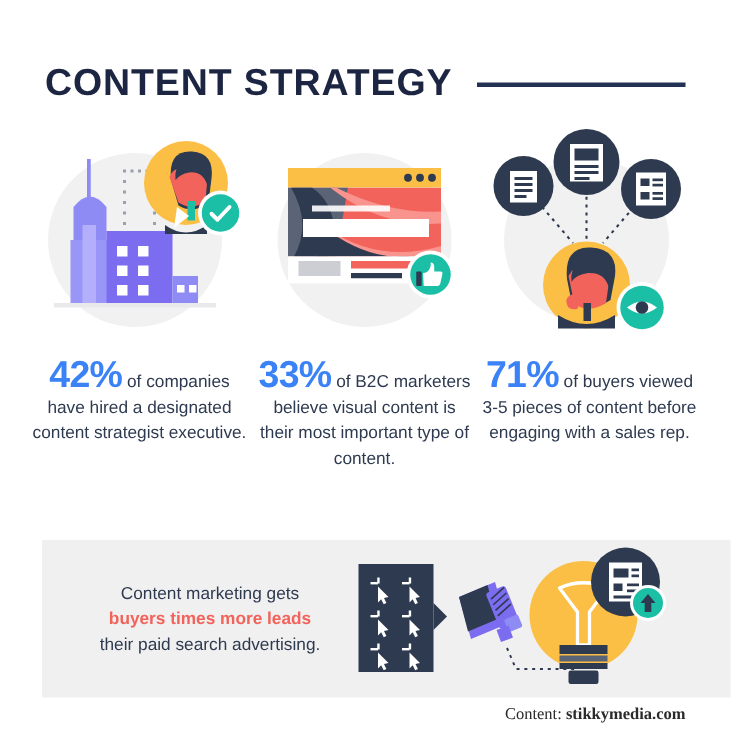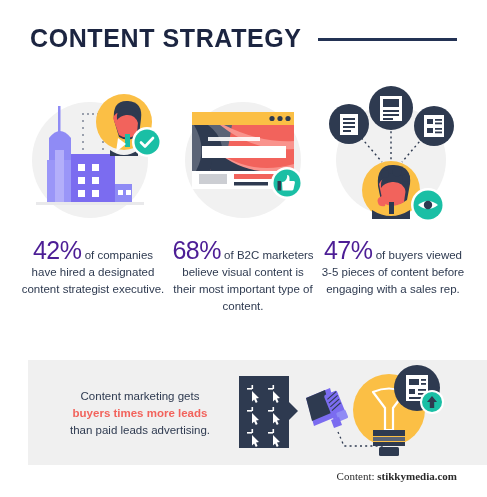--- a/index.html
+++ b/index.html
@@ -18,21 +18,21 @@
     position: relative;
     width: 487px;
     height: 497px;
     background: #ffffff;
   }
 
   
   .header {
     position: absolute;
     left: 30px;
-    top: 20px;
+    top: 37px;
     width: 427px;
     height: 36px;
     display: flex;
     align-items: center;
   }
   .title {
     font-size: 25px;
     font-weight: bold;
     color: #1C2541;
     letter-spacing: 0.6px;
@@ -69,22 +69,22 @@
   }
   .stat-text {
     width: 146px;
     text-align: center;
     color: #2E3A50;
     font-size: 11.5px;
     line-height: 17px;
     margin-top: 10px;
   }
   .pct {
-    color: #4c1d95;
-    font-weight: normal;
+    color: #3b82f6;
+    font-weight: bold;
     font-size: 25px;
     letter-spacing: -0.5px;
   }
   .pct-suffix {
     font-size: 11.5px;
     color: #2E3A50;
     text-align: right;
   }
 
   
@@ -250,21 +250,21 @@
 
           <g>
             <circle cx="119" cy="101" r="16" fill="#FFFFFF"></circle>
             <circle cx="119" cy="101" r="13.5" fill="#1ABFA5"></circle>
             <path d="M114 100 q3 0 4.5 -3 q1 -2 0.6 -4 q2.4 0 2.4 3.4 v2.6 h4.2 q1.6 0 1.2 1.8 l-1.4 6.4 q-0.3 1.4 -1.8 1.4 h-9.2 z" fill="#FFFFFF"></path>
             <rect x="109.5" y="99" width="3.6" height="9.6" rx="0.6" fill="#2E3A50"></rect>
           </g>
         </svg>
       </div>
       <div class="stat-text">
-        <span class="pct">68%</span><span class="pct-suffix"> of B2C</span>
+        <span class="pct">33%</span><span class="pct-suffix"> of B2C</span>
         <span>marketers believe visual content is their most important type of content.</span>
       </div>
     </div>
 
     <div class="col">
       <div class="art">
         <svg width="150" height="150" viewBox="0 0 150 150">
           <circle cx="73" cy="78" r="55" fill="#F1F1F1"></circle>
 
           <g stroke="#2E3A50" stroke-width="1.4" stroke-dasharray="2 3.2" fill="none">
@@ -325,31 +325,31 @@
 
           <g>
             <circle cx="110" cy="123" r="17" fill="#FFFFFF"></circle>
             <circle cx="110" cy="123" r="14.5" fill="#1ABFA5"></circle>
             <path d="M100 123 q10 -8 20 0 q-10 8 -20 0 z" fill="#FFFFFF"></path>
             <circle cx="110" cy="123" r="4.2" fill="#2E3A50"></circle>
           </g>
         </svg>
       </div>
       <div class="stat-text">
-        <span class="pct">47%</span><span class="pct-suffix"> of buyers</span>
+        <span class="pct">71%</span><span class="pct-suffix"> of buyers</span>
         <span>viewed 3-5 pieces of content before engaging with a sales rep.</span>
       </div>
     </div>
   </div>
 
   <div class="panel">
     <div class="panel-text">
       <div>Content marketing gets</div>
       <div class="hl">buyers times more leads</div>
-      <div>than paid leads advertising.</div>
+      <div>their paid search advertising.</div>
     </div>
 
     <div class="panel-art">
       <svg width="215" height="98" viewBox="0 0 215 98">
 
         <g>
           <rect x="6" y="12" width="50" height="72" fill="#2E3A50"></rect>
           <path d="M56 38 l9 9 l-9 9 z" fill="#2E3A50"></path>
           <g fill="#FFFFFF">
             <g>

